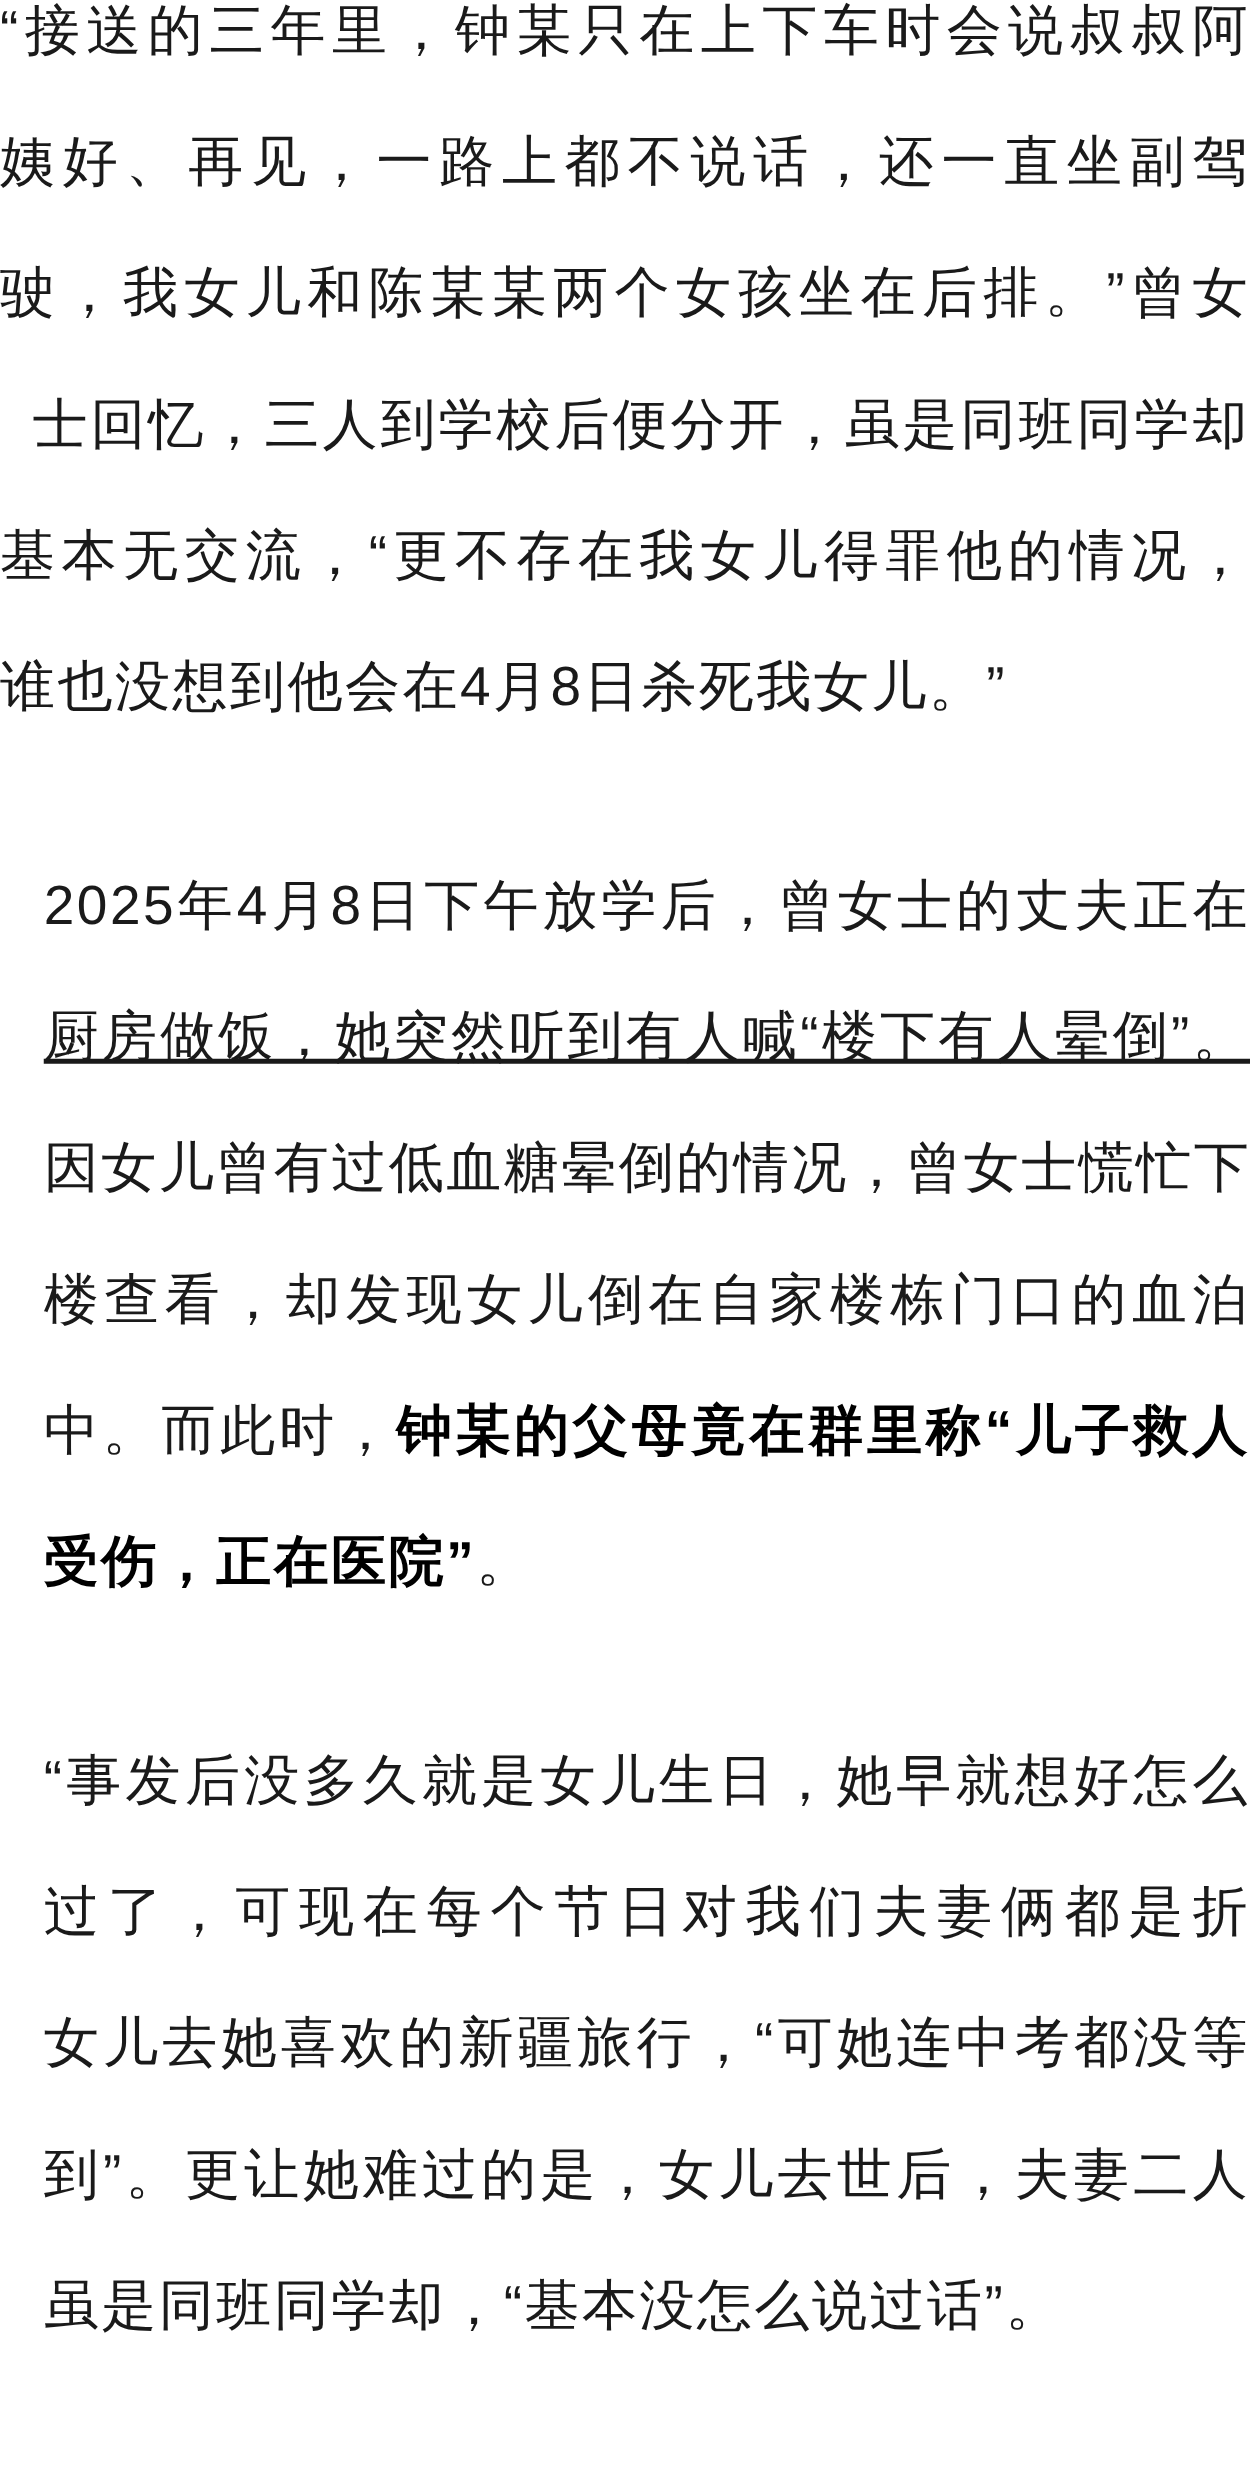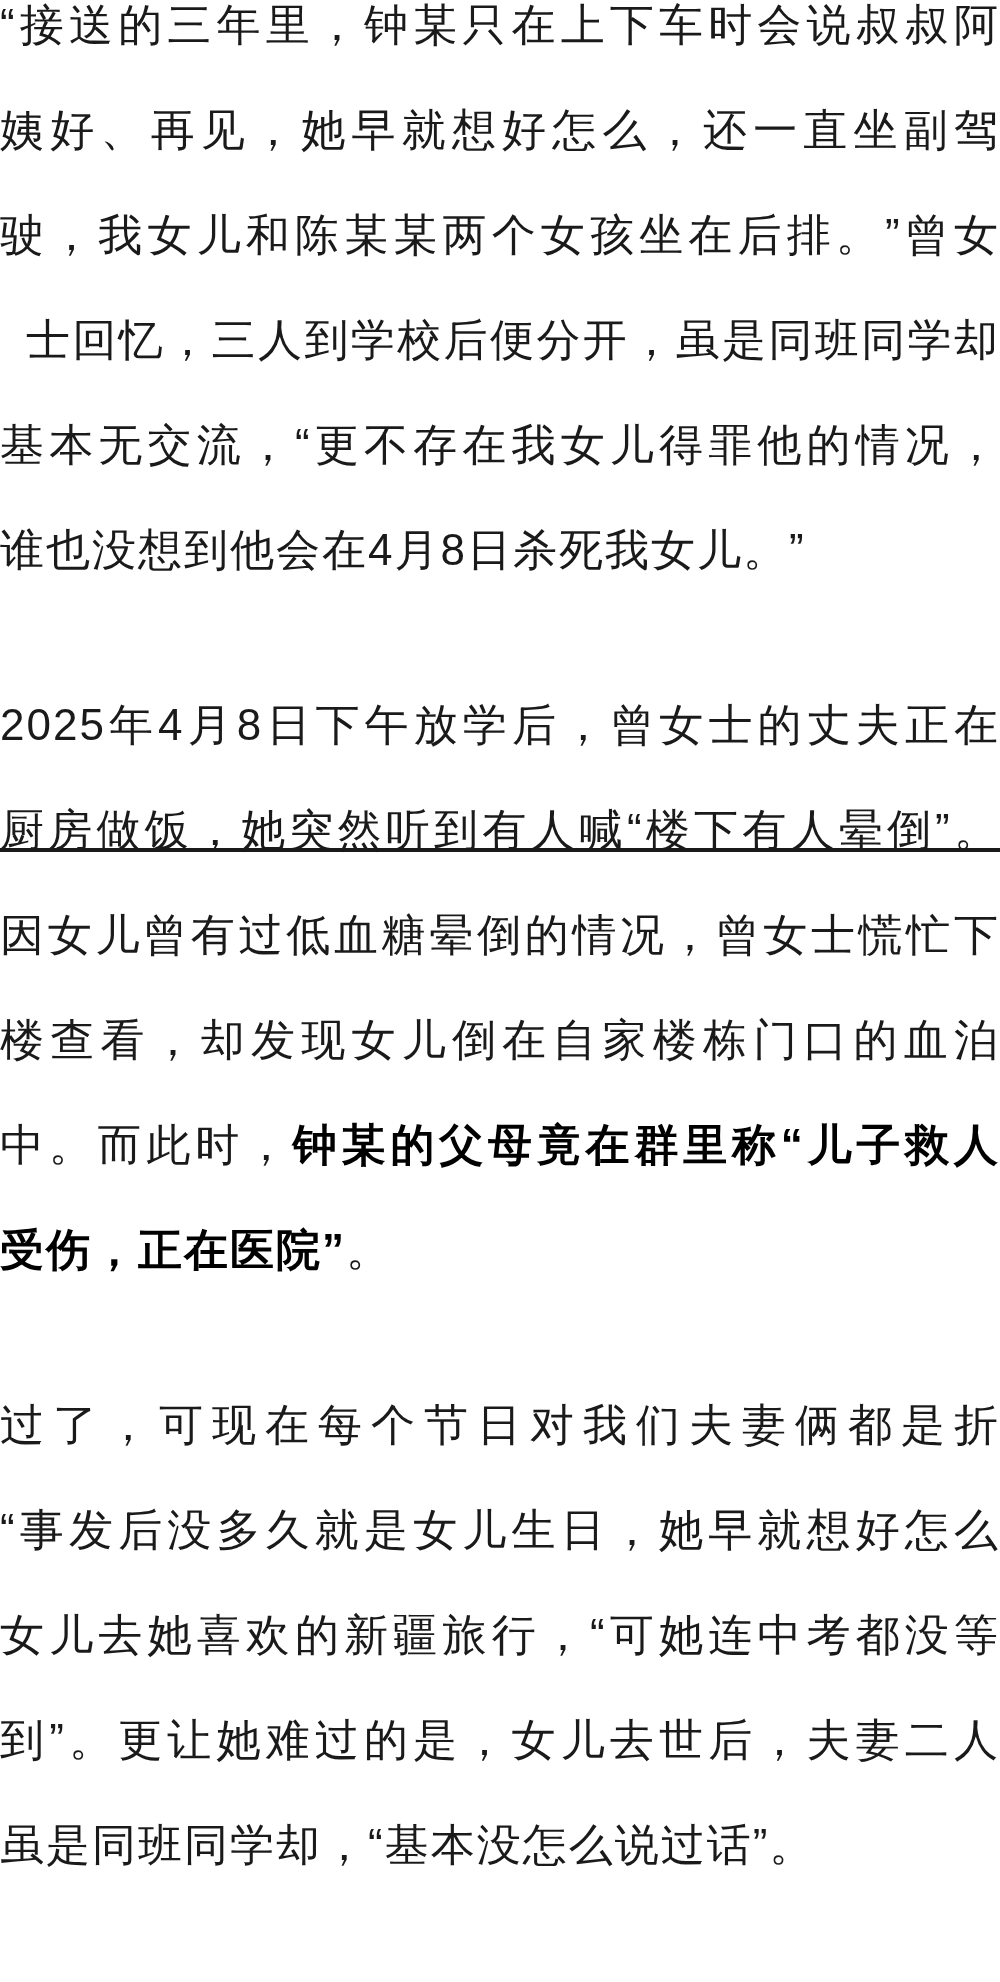--- a/index.html
+++ b/index.html
@@ -15,20 +15,21 @@
   }
   .article {
     width: 1000px;
     margin-top: -28px;
   }
   .para {
     margin: 0;
   }
   .para + .para {
     margin-top: 70px;
+    margin-left: 35px;
   }
   .line {
     font-size: 44px;
     line-height: 105px;
     letter-spacing: 2px;
     color: #1a1a1a;
     white-space: nowrap;
     text-align: justify;
     text-align-last: justify;
     text-justify: inter-character;
@@ -43,35 +44,35 @@
     color: #000000;
   }
 </style>
 </head>
 <body style="background: rgb(255, 255, 255);">
 
 <main>
   <article class="article" id="article">
       <div class="para">
         <div class="line" style="color: rgb(26, 26, 26);"><span class="seg">“接送的三年里，钟某只在上下车时会说叔叔阿</span></div>
-        <div class="line" style="color: rgb(26, 26, 26);"><span class="seg">姨好、再见，她早就想好怎么，还一直坐副驾</span></div>
+        <div class="line" style="color: rgb(26, 26, 26);"><span class="seg">姨好、再见，一路上都不说话，还一直坐副驾</span></div>
         <div class="line" style="color: rgb(26, 26, 26);"><span class="seg">驶，我女儿和陈某某两个女孩坐在后排。”曾女</span></div>
         <div class="line" style="color: rgb(26, 26, 26); padding-left: 26px;"><span class="seg">士回忆，三人到学校后便分开，虽是同班同学却</span></div>
         <div class="line" style="color: rgb(26, 26, 26);"><span class="seg">基本无交流，“更不存在我女儿得罪他的情况，</span></div>
         <div class="line final" style="color: rgb(26, 26, 26);"><span class="seg">谁也没想到他会在4月8日杀死我女儿。”</span></div>
       </div>
       <div class="para">
         <div class="line" style="color: rgb(26, 26, 26);"><span class="seg">2025年4月8日下午放学后，曾女士的丈夫正在</span></div>
         <div class="line" style="color: rgb(26, 26, 26); text-decoration: underline;"><span class="seg">厨房做饭，她突然听到有人喊“楼下有人晕倒”。</span></div>
         <div class="line" style="color: rgb(26, 26, 26);"><span class="seg">因女儿曾有过低血糖晕倒的情况，曾女士慌忙下</span></div>
         <div class="line" style="color: rgb(26, 26, 26);"><span class="seg">楼查看，却发现女儿倒在自家楼栋门口的血泊</span></div>
         <div class="line" style="color: rgb(26, 26, 26);"><span class="seg">中。而此时，</span><span class="seg bold" style="color: rgb(0, 0, 0);">钟某的父母竟在群里称“儿子救人</span></div>
         <div class="line final" style="color: rgb(26, 26, 26);"><span class="seg bold" style="color: rgb(0, 0, 0);">受伤，正在医院”</span><span class="seg">。</span></div>
       </div>
       <div class="para">
+        <div class="line" style="color: rgb(26, 26, 26);"><span class="seg">“事发后没多久就是女儿生日，她早就想好怎么</span></div>
         <div class="line" style="color: rgb(26, 26, 26);"><span class="seg">过了，可现在每个节日对我们夫妻俩都是折</span></div>
-        <div class="line" style="color: rgb(26, 26, 26);"><span class="seg">“事发后没多久就是女儿生日，她早就想好怎么</span></div>
         <div class="line" style="color: rgb(26, 26, 26);"><span class="seg">女儿去她喜欢的新疆旅行，“可她连中考都没等</span></div>
         <div class="line" style="color: rgb(26, 26, 26);"><span class="seg">到”。更让她难过的是，女儿去世后，夫妻二人</span></div>
         <div class="line final" style="color: rgb(26, 26, 26);"><span class="seg">虽是同班同学却，“基本没怎么说过话”。</span></div>
       </div>
     </article>
 </main>
 
 </body></html>

